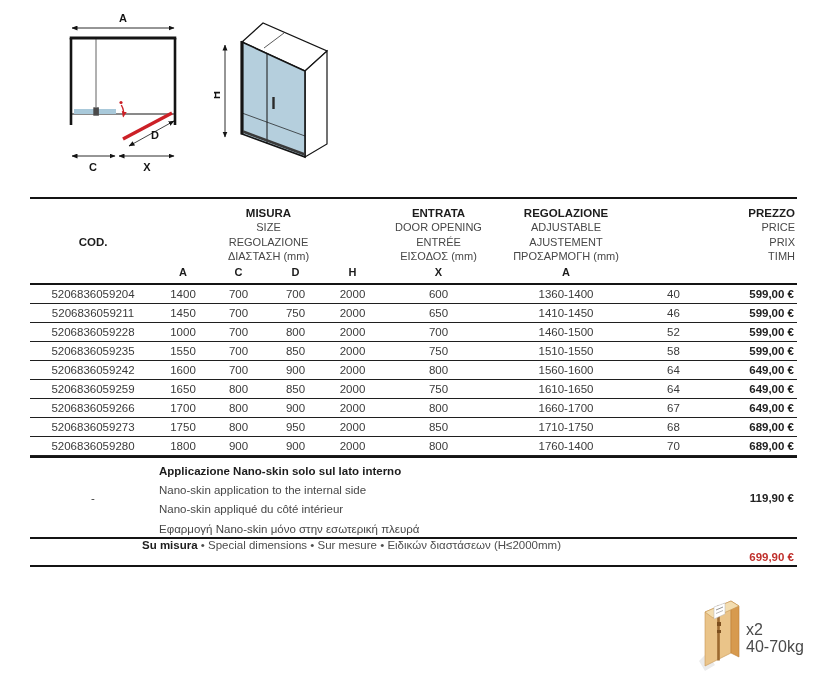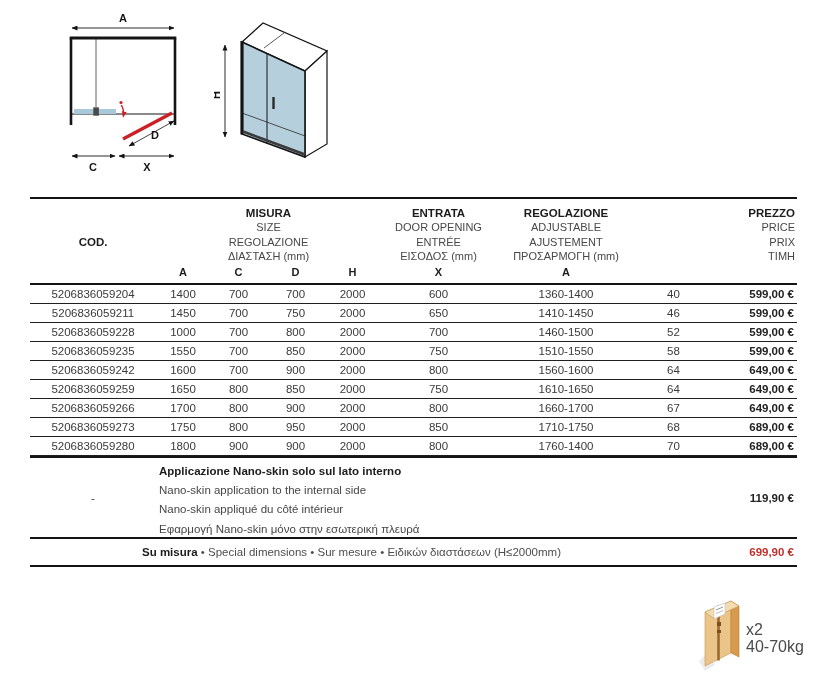--- a/index.html
+++ b/index.html
@@ -46,22 +46,22 @@
     display:flex;align-items:stretch;box-sizing:border-box;height:83px;
     border-top:2px solid #141414;border-bottom:2px solid #141414;
   }
   .nano-cod{width:126px;display:flex;align-items:center;justify-content:center;color:#3a3a3a;}
   .nano-text{flex:1;padding:4px 0 0 3px;line-height:19.2px;font-size:11.5px;color:#474747;}
   .nano-text .n1{font-weight:bold;color:#1c1c1c;}
   .nano-price{width:110px;display:flex;align-items:center;justify-content:flex-end;
     padding-right:3px;font-weight:bold;color:#222;}
 
   .sumisura{
-    display:flex;align-items:center;box-sizing:border-box;height:28px;
-    border-bottom:2px solid #141414;font-size:11.5px;color:#4d4d4d;
+    display:flex;align-items:flex-start;box-sizing:border-box;height:28px;
+    border-bottom:2px solid #141414;font-size:11.5px;color:#4d4d4d;flex-direction:column;
   }
   .sumisura .sm-text{padding-left:112px;}
   .sumisura .sm-bold{font-weight:bold;color:#1c1c1c;}
   .sumisura .sm-price{margin-left:auto;padding-right:3px;font-weight:bold;color:#c0302c;}
 
   
   .package-note{position:absolute;left:698px;top:596px;width:120px;height:75px;}
   .pkg-labels{position:absolute;left:48px;top:14px;font-size:16px;color:#4a4a4a;line-height:17px;margin-top:11px;}
 </style>
 </head>

